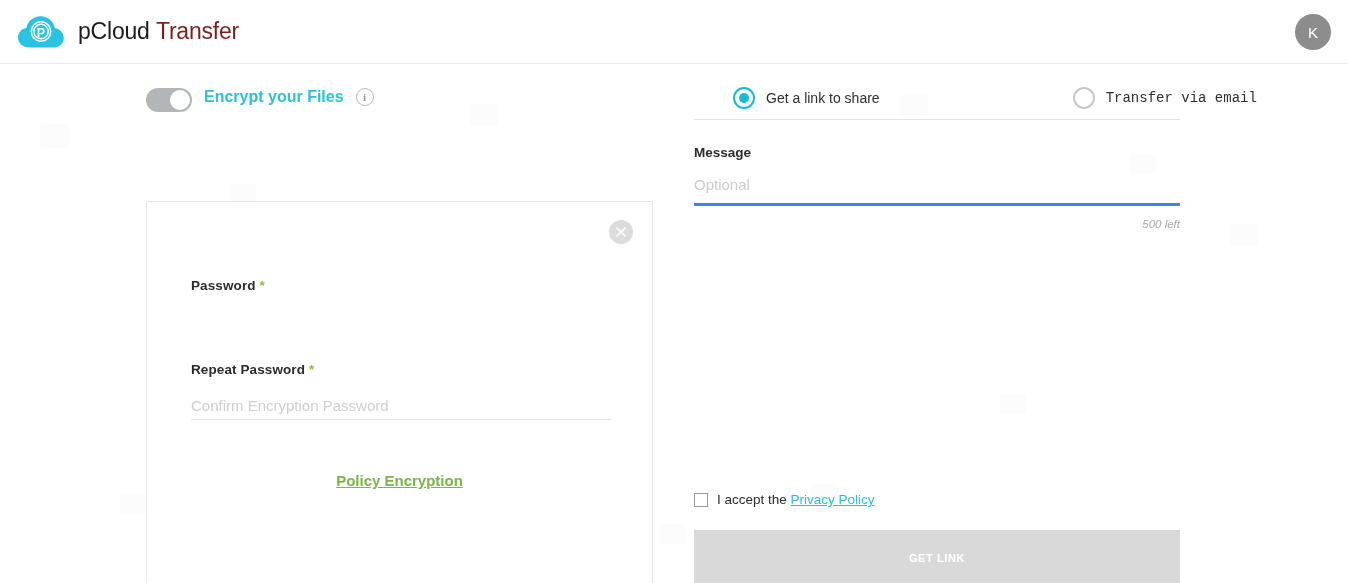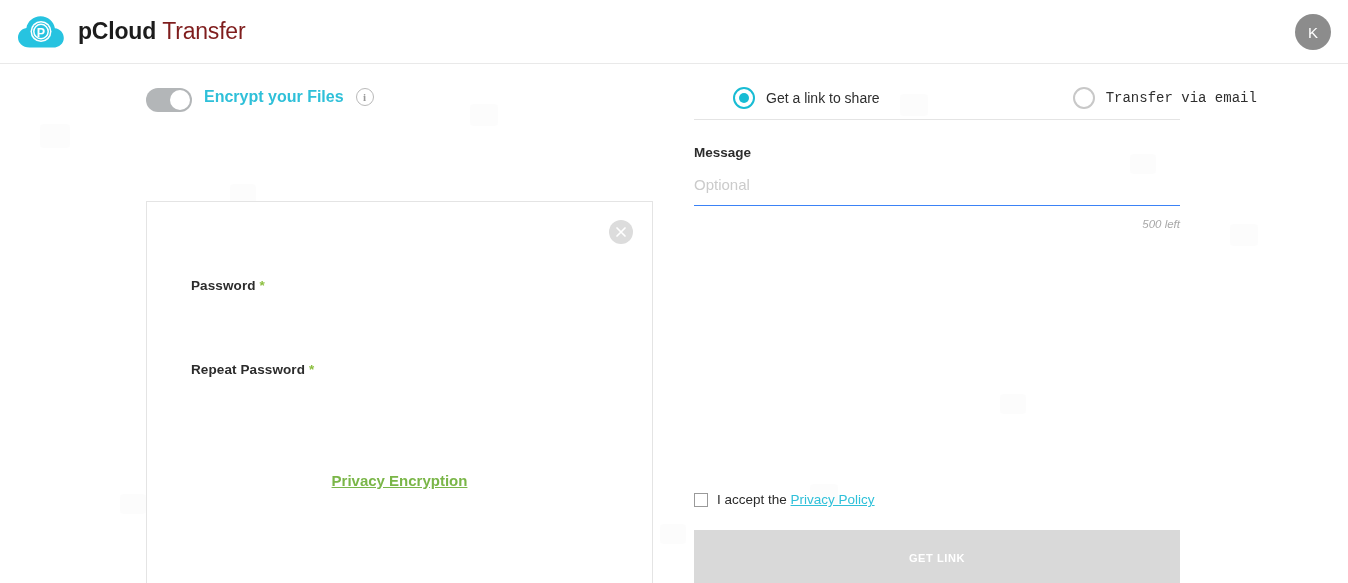--- a/index.html
+++ b/index.html
@@ -33,21 +33,21 @@
     gap: 10px;
     cursor: pointer;
   }
   .logo-mark { width: 52px; height: 40px; display: block; flex: none; }
   .brand-text {
     font-size: 23px;
     letter-spacing: -0.2px;
     white-space: nowrap;
     line-height: 1;
   }
-  .brand-text .b1 { font-weight: 700; color: #1c1c1c; margin-top: 24px; }
+  .brand-text .b1 { font-weight: 400; color: #1c1c1c; margin-top: 24px; }
   .brand-text .b2 { font-weight: 400; color: #7f1d1d; }
 
   .avatar {
     position: absolute;
     right: 17px;
     top: 14px;
     width: 36px;
     height: 36px;
     border-radius: 50%;
     background: #8c8c8c;
@@ -241,21 +241,21 @@
   .message-label {
     font-size: 13.5px;
     font-weight: 700;
     color: #2c2c2c;
   }
   .message-input {
     margin-top: 16px;
     width: 100%;
     height: 30px;
     border: none;
-    border-bottom: 1px solid #3b82f6;
+    border-bottom: 3px solid #3b82f6;
     background: transparent;
     font-family: "Liberation Sans", sans-serif;
     font-size: 15px;
     color: #444444;
     outline: none;
     resize: none;
     padding: 0;
     overflow: hidden;
   }
   .message-input::placeholder { color: #cbcbcb; }
@@ -374,24 +374,25 @@
           <span>Password</span>
           <span class="req">*</span>
         </div>
       </div>
 
       <div class="field" style="top:160px;">
         <div class="field-label">
           <span>Repeat Password</span>
           <span class="req">*</span>
         </div>
+        <input class="field-input" type="password" placeholder="Confirm Encryption Password" style="">
       </div>
 
       <div class="enable-link">
-        <a>Privacy Encryption</a>
+        <a>Policy Encryption</a>
       </div>
     </div>
   </div>
 
   <div class="right-col">
 
     <div class="radio-row">
       <div class="radio-opt">
         <span class="radio on"></span>
         <span class="radio-label">Get a link to share</span>

